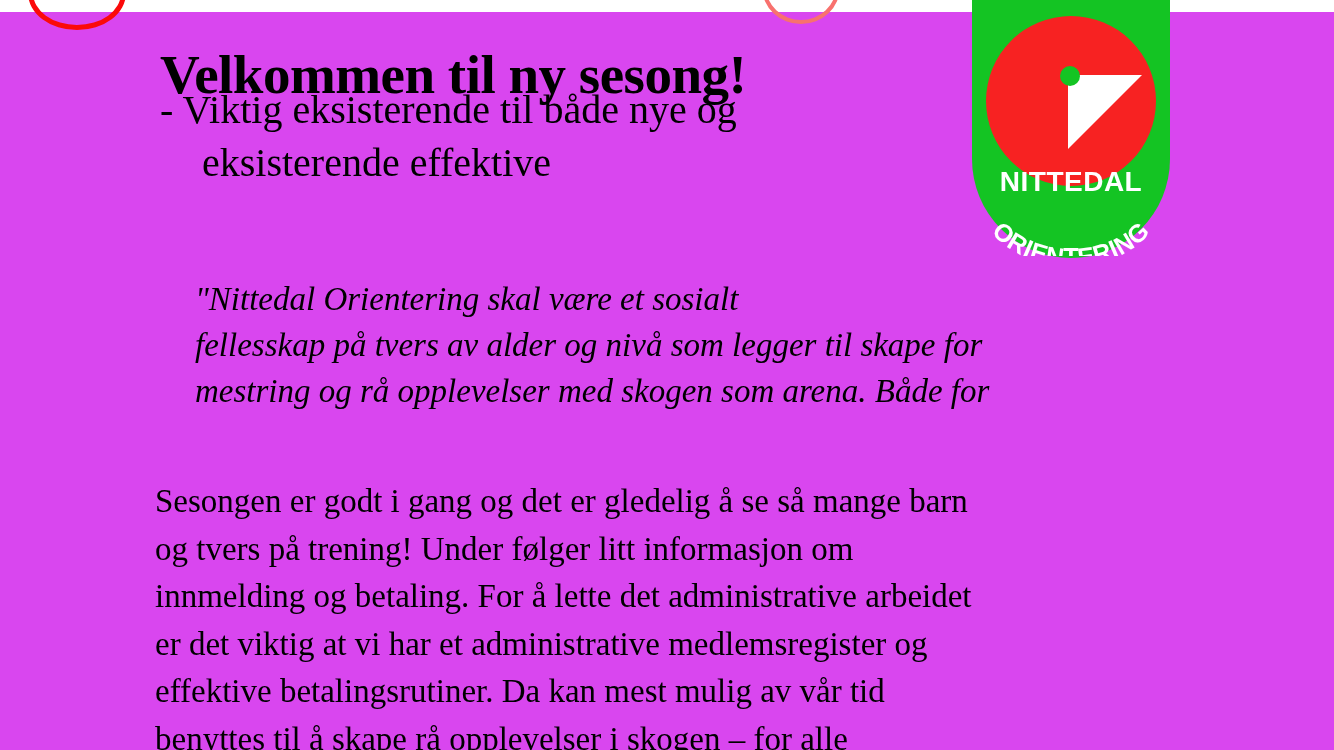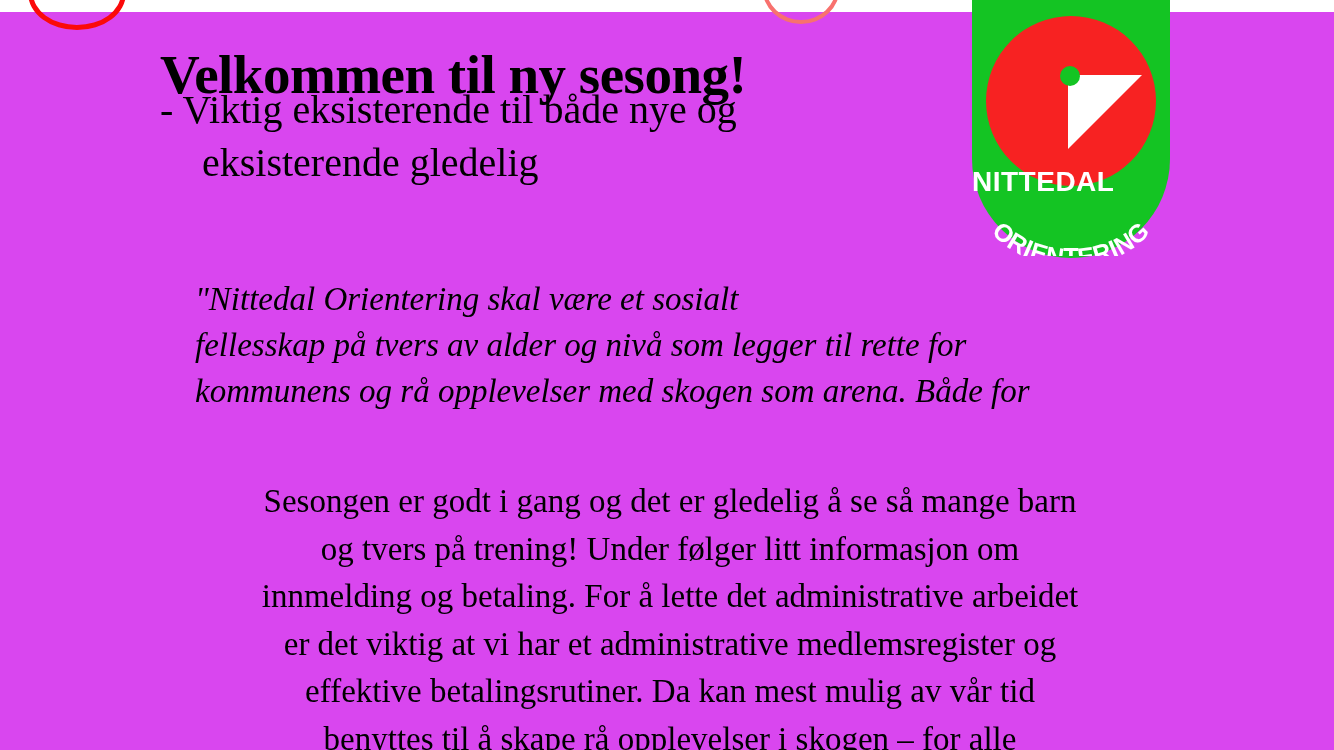--- a/index.html
+++ b/index.html
@@ -85,21 +85,21 @@
 
   
   .body-text {
     position: absolute;
     left: 155px;
     top: 466px;
     width: 1030px;
     font-size: 33px;
     line-height: 1.44;
   }
-  .body-text span { display: block; text-align: center; }
+  .body-text span { display: block; }
 
   
   .logo {
     position: absolute;
     left: 972px;
     top: -58px;
     width: 198px;
     height: 304px;
   }
   .logo-shield {
@@ -133,20 +133,21 @@
     width: 20px;
     height: 20px;
     border-radius: 50%;
     background: #14c423;
   }
   .logo-name {
     position: absolute;
     left: 0;
     top: 212px;
     width: 100%;
+    text-align: center;
     color: #ffffff;
     font-family: "Liberation Sans", "DejaVu Sans", sans-serif;
     font-weight: bold;
     font-size: 28px;
     letter-spacing: 0.5px;
   }
   .logo-arc-text {
     position: absolute;
     left: -4px;
     top: 232px;
@@ -166,27 +167,27 @@
 
 <div class="slide">
 
   <div class="arc arc-left"></div>
   <div class="arc arc-right"></div>
 
   <h1 class="title">Velkommen til ny sesong!</h1>
 
   <div class="subtitle">
     <span class="sub-line-1">- Viktig eksisterende til både nye og</span>
-    <span class="sub-line-2">eksisterende gledelig</span>
+    <span class="sub-line-2">eksisterende effektive</span>
   </div>
 
   <blockquote class="quote">
     <span>"Nittedal Orientering skal være et sosialt</span>
-    <span>fellesskap på tvers av alder og nivå som legger til rette for</span>
-    <span>kommunens og rå opplevelser med skogen som arena. Både for</span>
+    <span>fellesskap på tvers av alder og nivå som legger til skape for</span>
+    <span>mestring og rå opplevelser med skogen som arena. Både for</span>
   </blockquote>
 
   <div class="body-text">
     <span>Sesongen er godt i gang og det er gledelig å se så mange barn</span>
     <span>og tvers på trening! Under følger litt informasjon om</span>
     <span>innmelding og betaling. For å lette det administrative arbeidet</span>
     <span>er det viktig at vi har et administrative medlemsregister og</span>
     <span>effektive betalingsrutiner. Da kan mest mulig av vår tid</span>
     <span>
         <span>benyttes til å skape rå opplevelser i skogen – for alle </span>

